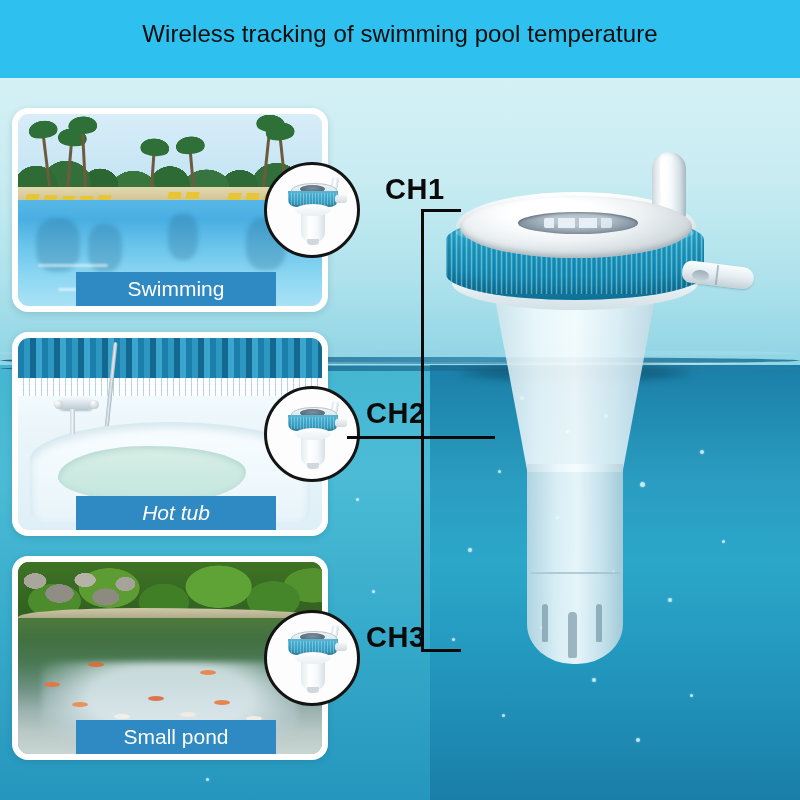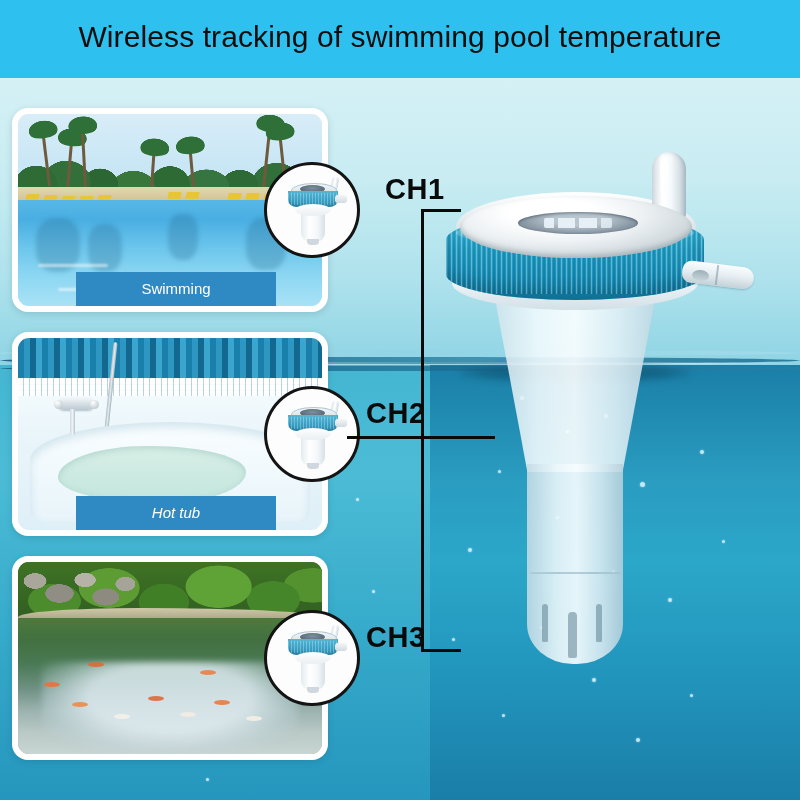--- a/index.html
+++ b/index.html
@@ -22,21 +22,21 @@
     position: absolute;
     left: 0; top: 0;
     width: 800px; height: 78px;
     background: #2ec0ee;
     z-index: 40;
   }
   #banner-title {
     position: absolute;
     left: 0; right: 0; top: 20px;
     text-align: center;
-    font-size: 30px;
+    font-size: 24px;
     letter-spacing: .1px;
     color: #0d0d0d;
     white-space: nowrap;
   }
 
   
   #scene {
     position: absolute;
     left: 0; top: 78px;
     width: 800px; height: 722px;
@@ -145,21 +145,21 @@
   }
 
   .caption {
     position: absolute;
     left: 58px;
     bottom: 0px;
     width: 200px;
     height: 34px;
     background: #2f89c2;
     color: #ffffff;
-    font-size: 15px;
+    font-size: 21px;
     line-height: 34px;
     text-align: center;
     z-index: 6;
   }
 
   
   #photo-1 {
     background:
       linear-gradient(180deg,#cfe9f6 0%,#d9eef8 26%,#cfe7f4 33%,
                       #8fd0ee 38%, #6dc2ea 55%, #8ad3f0 75%, #aee0f4 100%);
@@ -706,20 +706,21 @@
       <div class="fish" style="left:26px;top:120px;background:#e8733a;"></div>
       <div class="fish" style="left:54px;top:140px;background:#f08a4b;"></div>
       <div class="fish" style="left:96px;top:152px;background:#f6f1ea;"></div>
       <div class="fish" style="left:130px;top:134px;background:#e2683a;"></div>
       <div class="fish" style="left:162px;top:150px;background:#f3ece3;"></div>
       <div class="fish" style="left:196px;top:138px;background:#ea7a42;"></div>
       <div class="fish" style="left:228px;top:154px;background:#f6efe6;"></div>
       <div class="fish" style="left:70px;top:100px;background:#e06a35;"></div>
       <div class="fish" style="left:182px;top:108px;background:#eb8048;"></div>
 
+      <div class="caption">Small pond</div>
     </div>
   </div>
 
   <div class="inset" id="inset-1">
     <div class="mini">
       <div class="mini-ant"></div>
       <div class="mini-top"></div>
       <div class="mini-lcd"></div>
       <div class="mini-collar"></div>
       <div class="mini-clip"></div>

